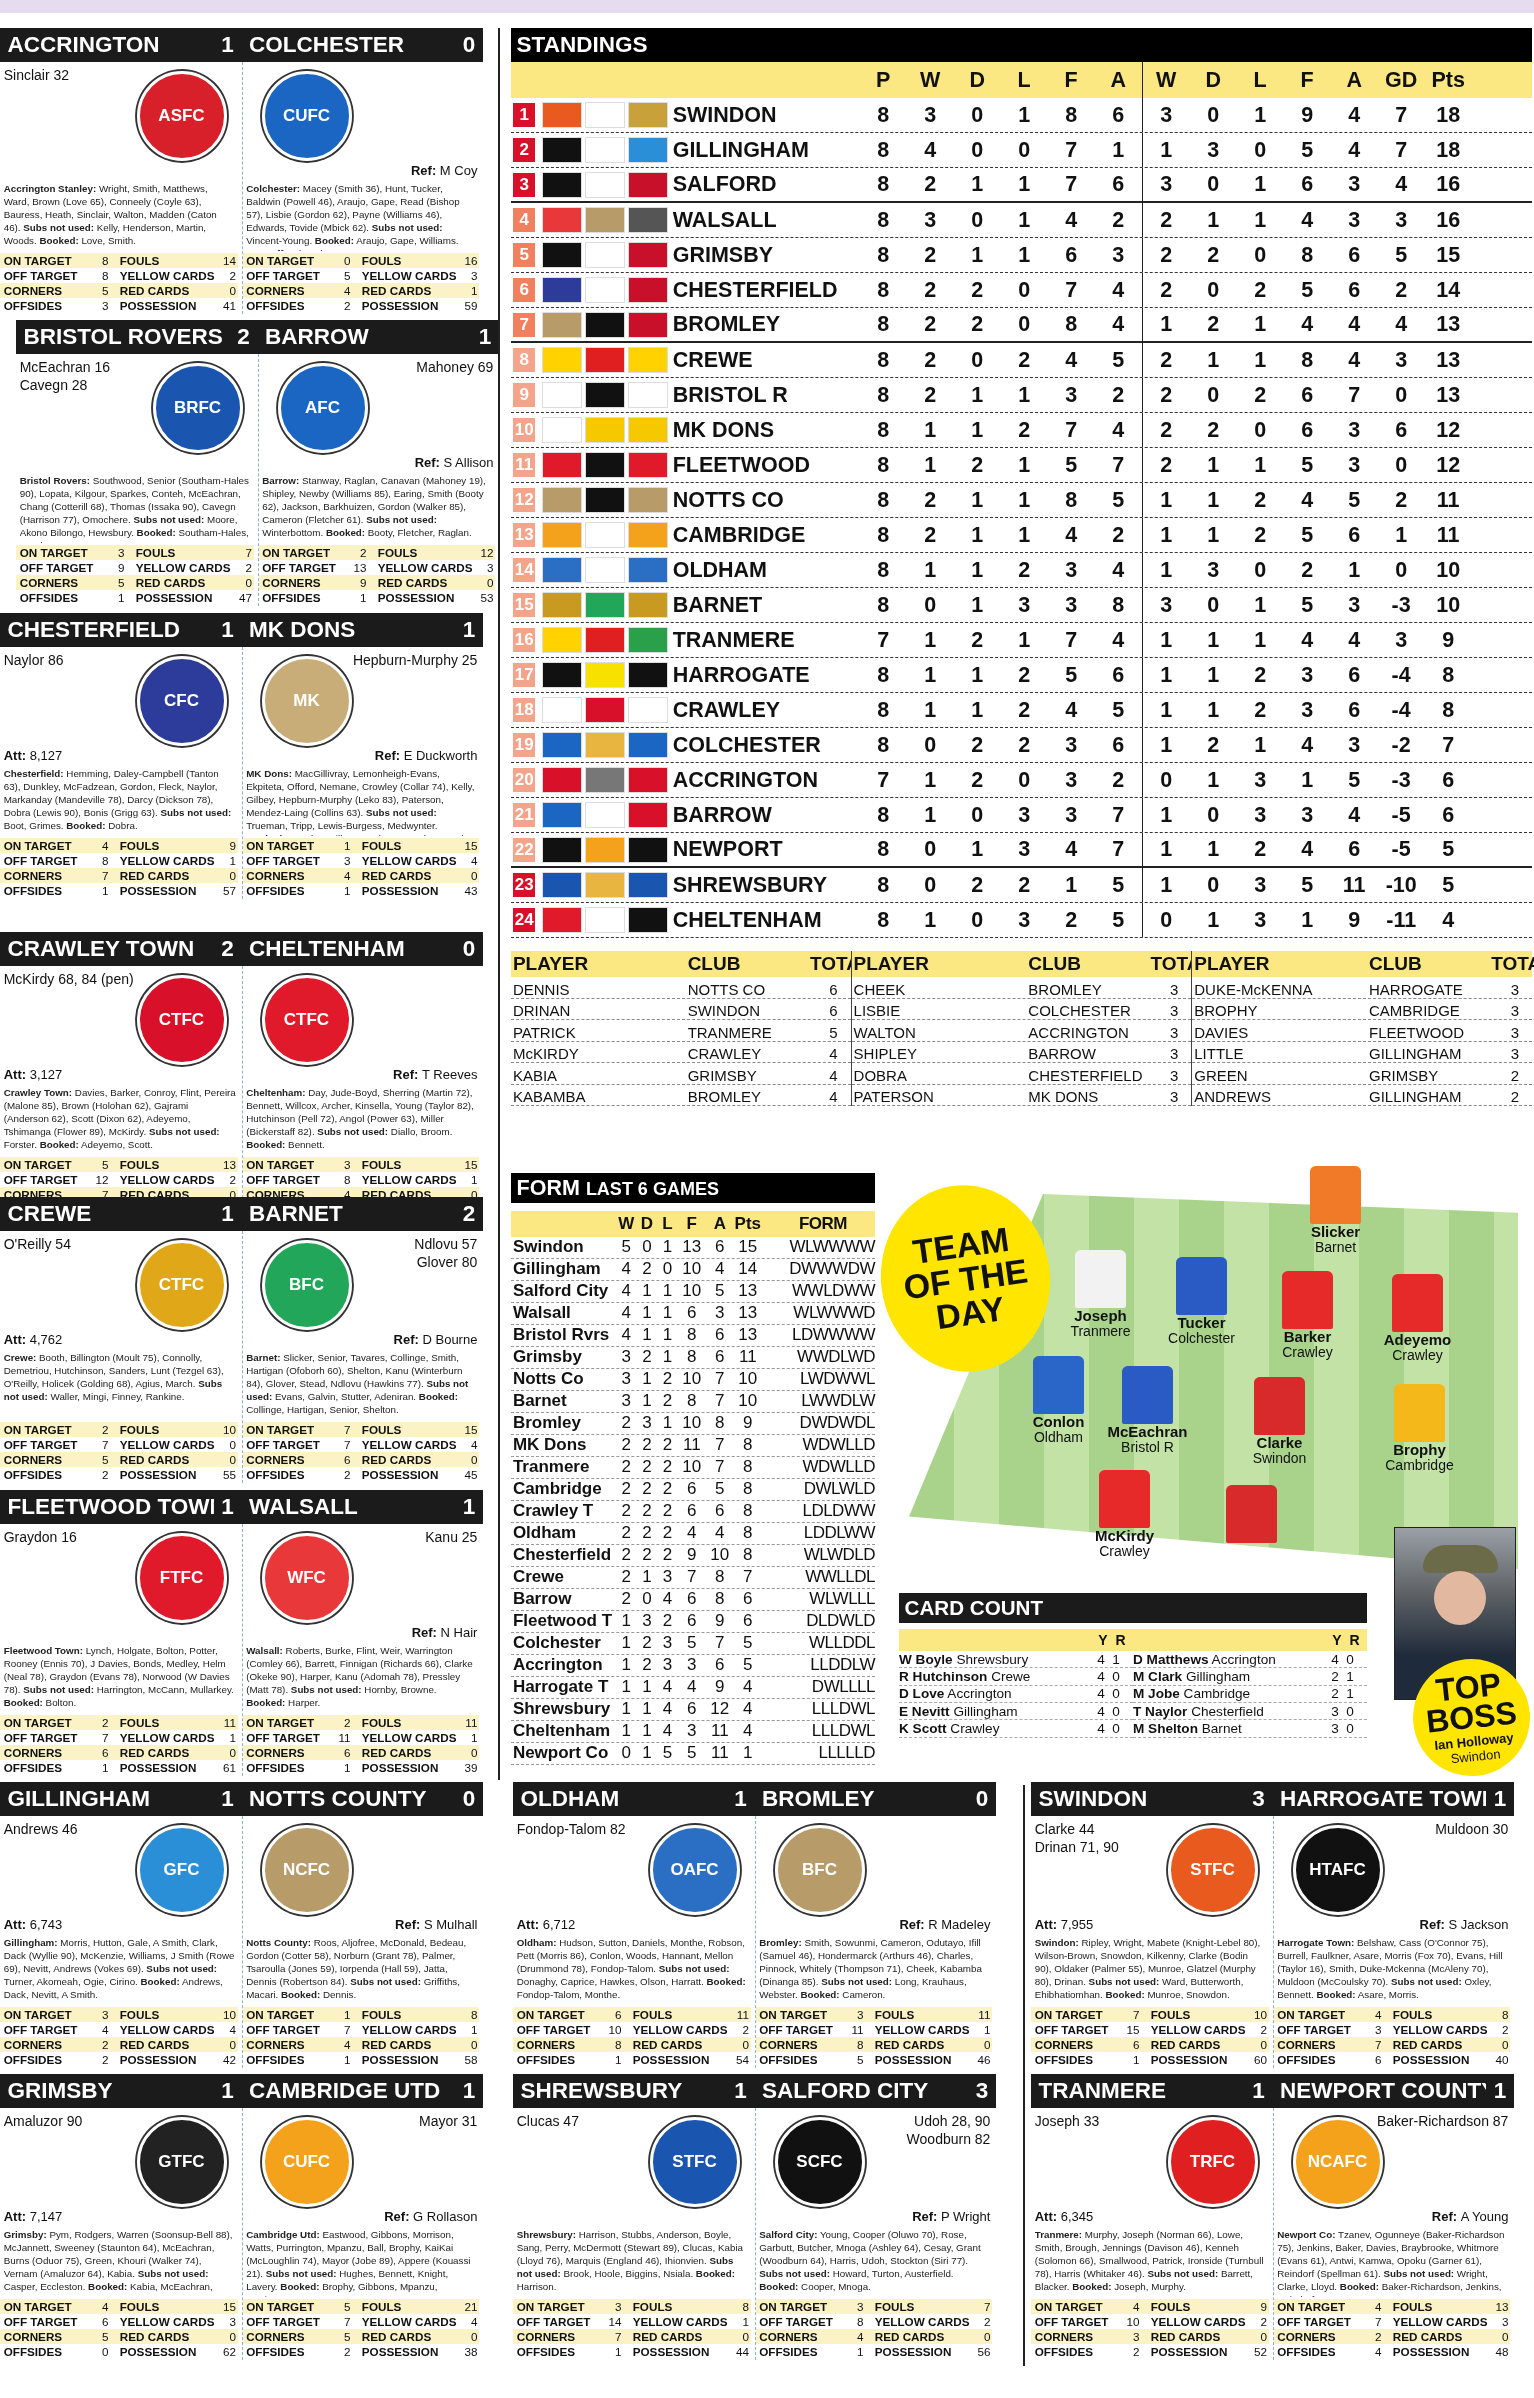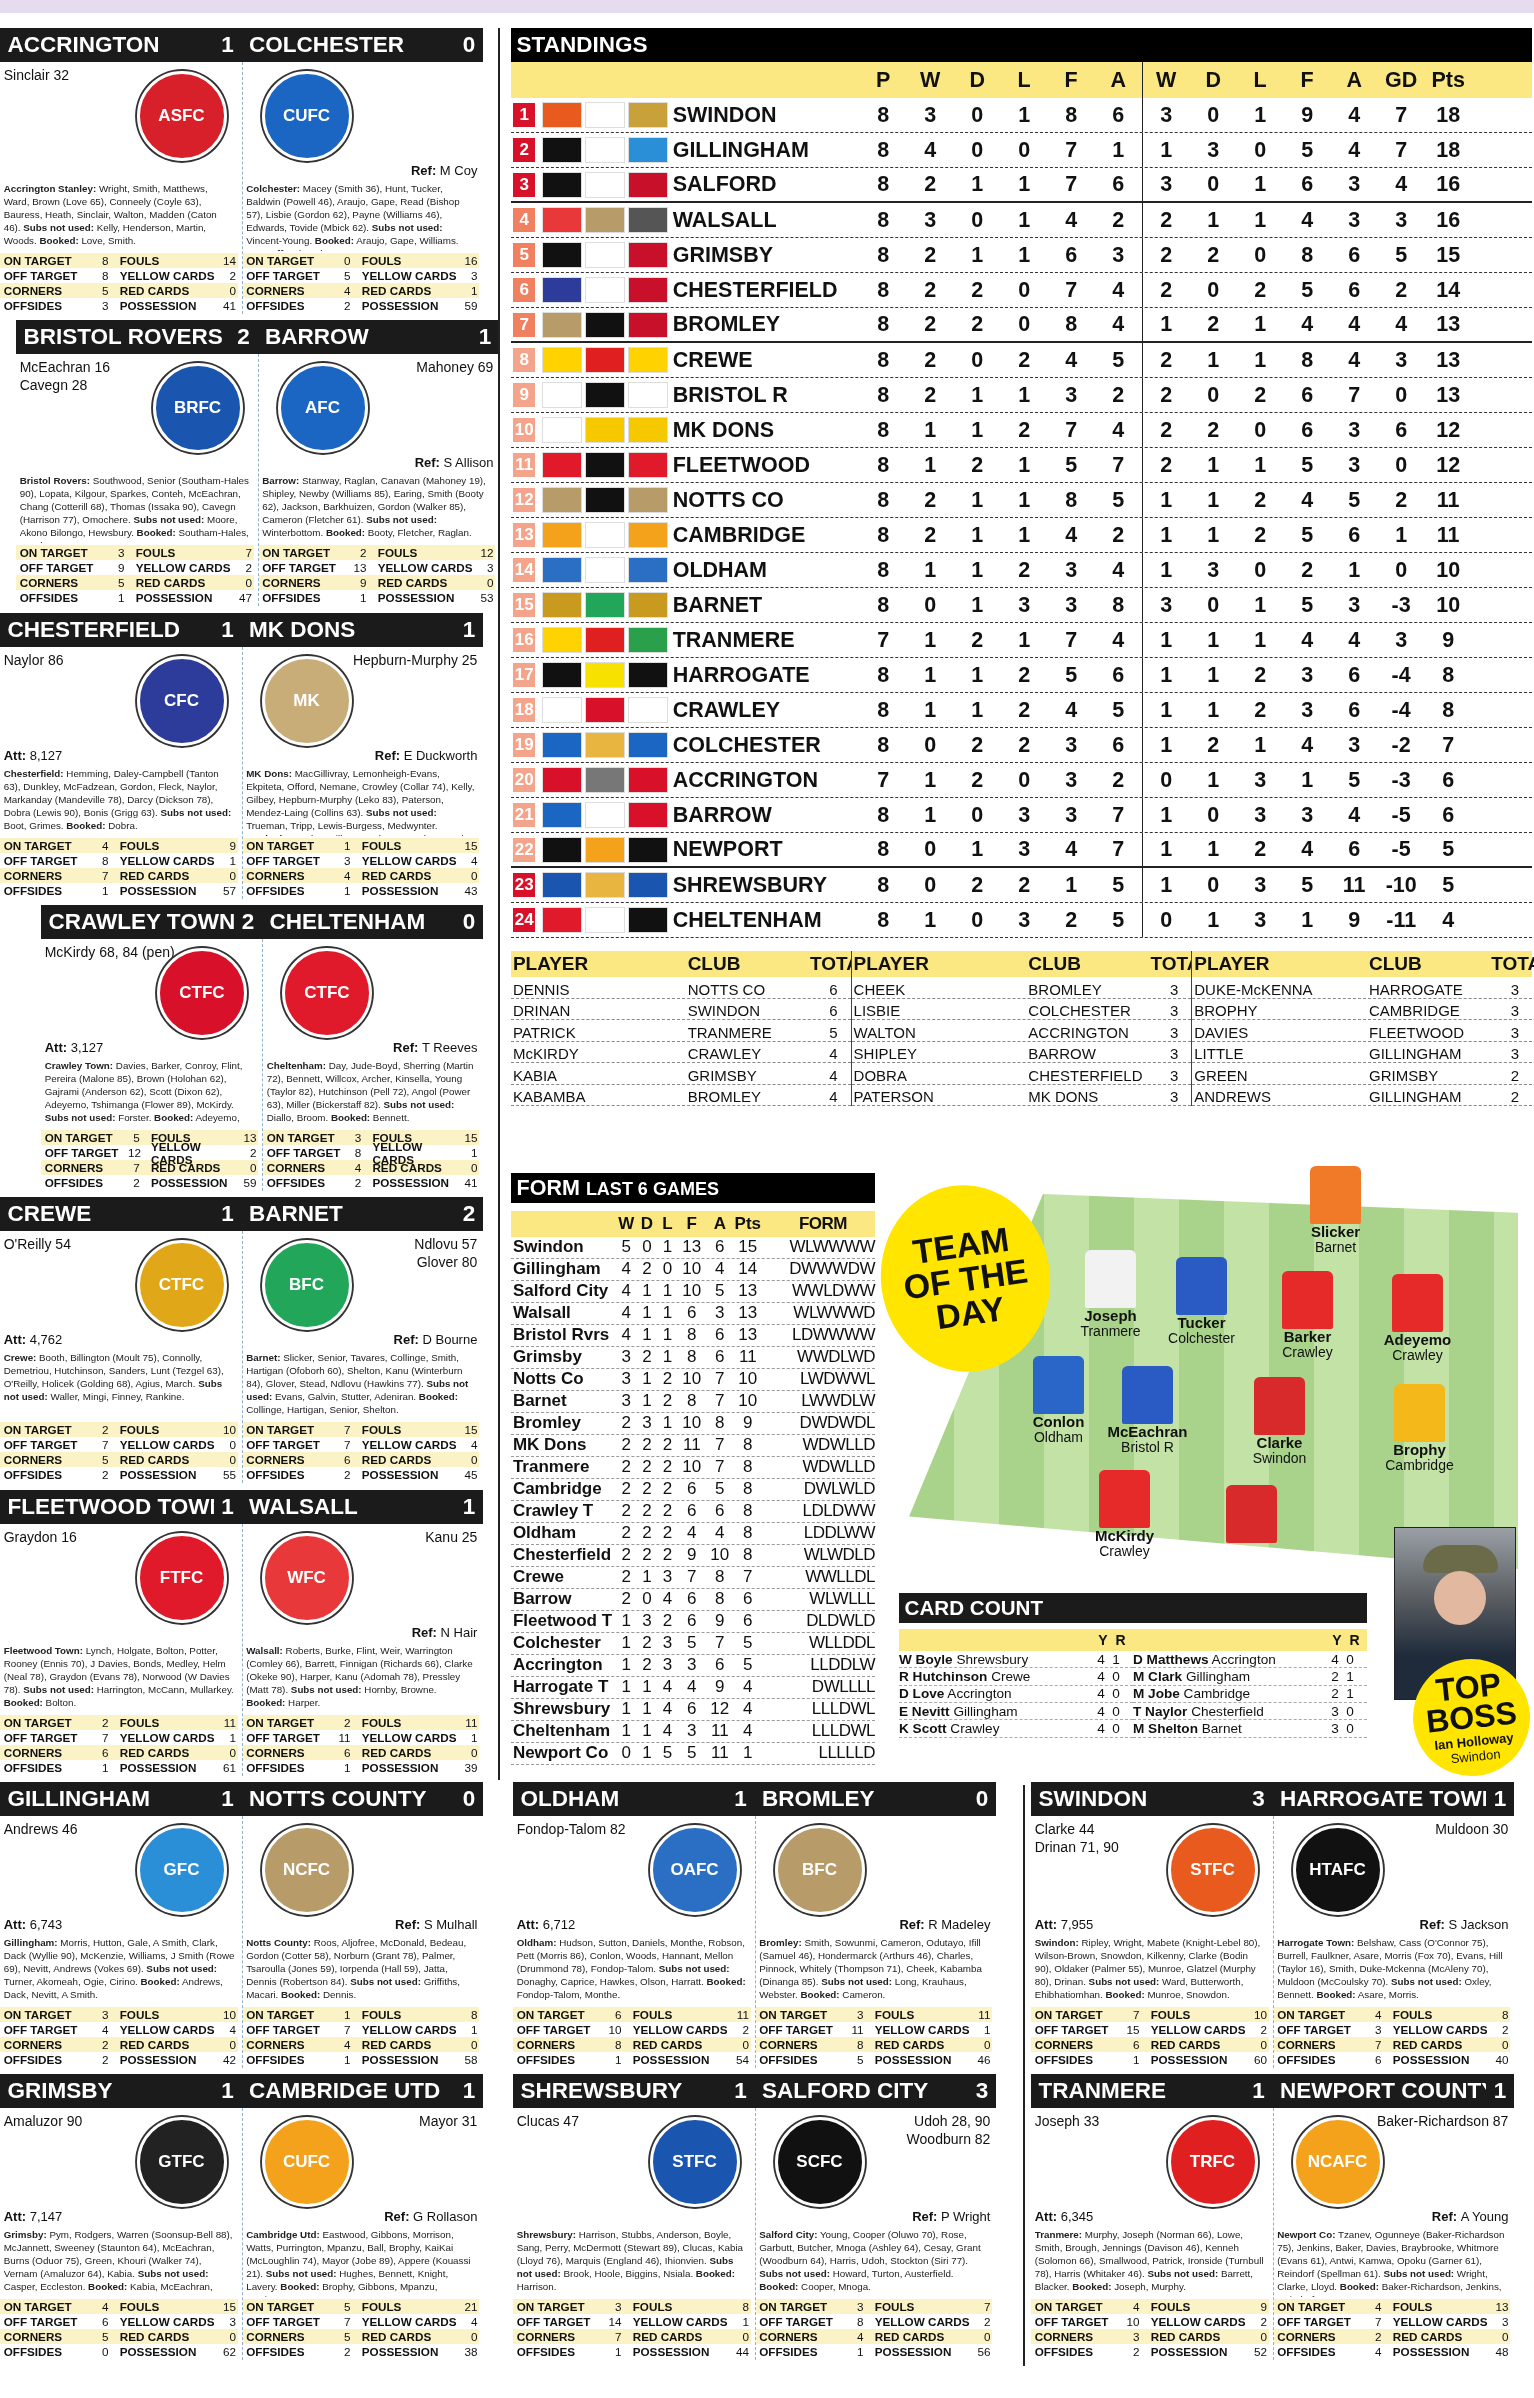--- a/index.html
+++ b/index.html
@@ -343,21 +343,21 @@
             <div class="srow">
               <span class="l1">OFFSIDES</span>
               <span class="v1">1</span>
               <span class="l2">POSSESSION</span>
               <span class="v2">43</span>
             </div>
           </div>
       </div>
     </div>
   </div>
-    <div class="match" style="left: 0px; top: 905px; padding-left: 41px;">
+    <div class="match" style="left: 0px; top: 932px;">
     <div class="hdr">
       <div class="half">
           <span class="team">CRAWLEY TOWN</span>
           <span class="score">2</span>
         </div>
       <div class="half">
           <span class="team">CHELTENHAM</span>
           <span class="score">0</span>
         </div>
     </div>
@@ -2029,21 +2029,21 @@
         <div>OF THE</div>
         <div>DAY</div>
       </div>
     </div>
   <div id="totd-players">
       <div class="player" style="left: 403px; top: 0px;">
         <div class="shirt" style="background: rgb(240, 122, 40);"></div>
         <div class="pname">Slicker</div>
         <div class="pclub">Barnet</div>
       </div>
-      <div class="player" style="left: 178px; top: 84px;">
+      <div class="player" style="left: 168px; top: 84px;">
         <div class="shirt" style="background: rgb(242, 242, 242);"></div>
         <div class="pname">Joseph</div>
         <div class="pclub">Tranmere</div>
       </div>
       <div class="player" style="left: 269px; top: 91px;">
         <div class="shirt" style="background: rgb(42, 91, 196);"></div>
         <div class="pname">Tucker</div>
         <div class="pclub">Colchester</div>
       </div>
       <div class="player" style="left: 375px; top: 105px;">

